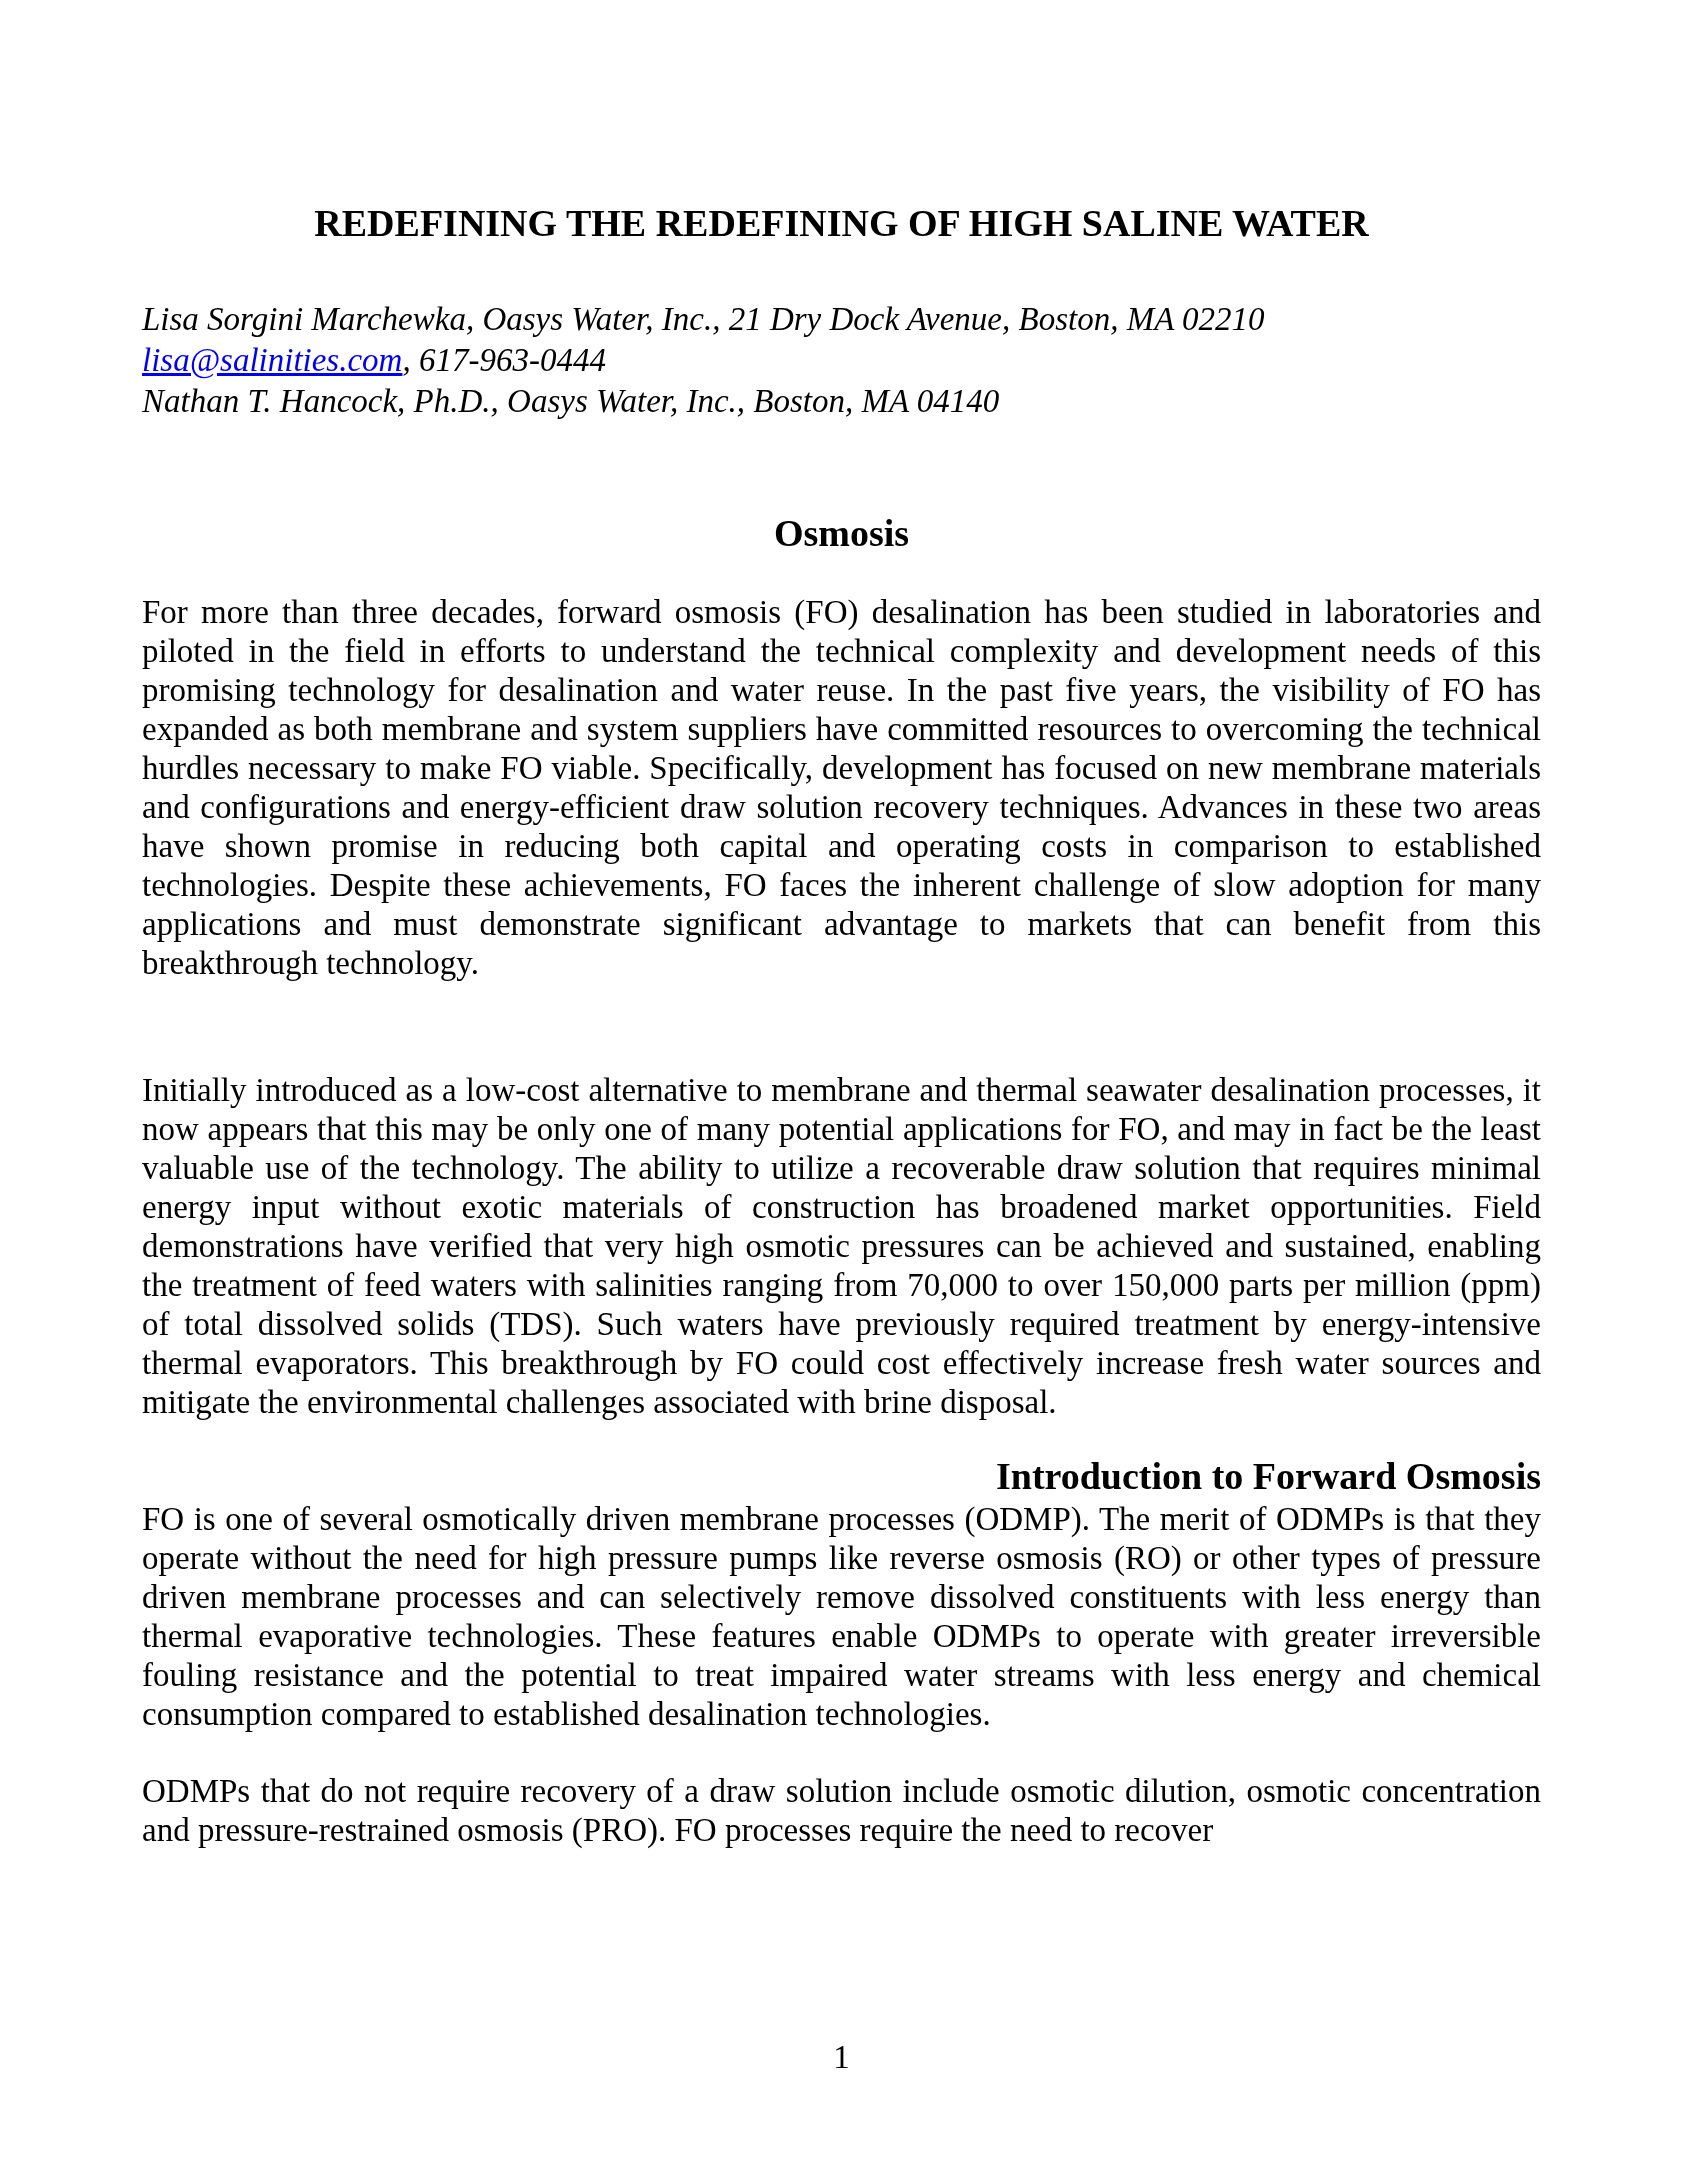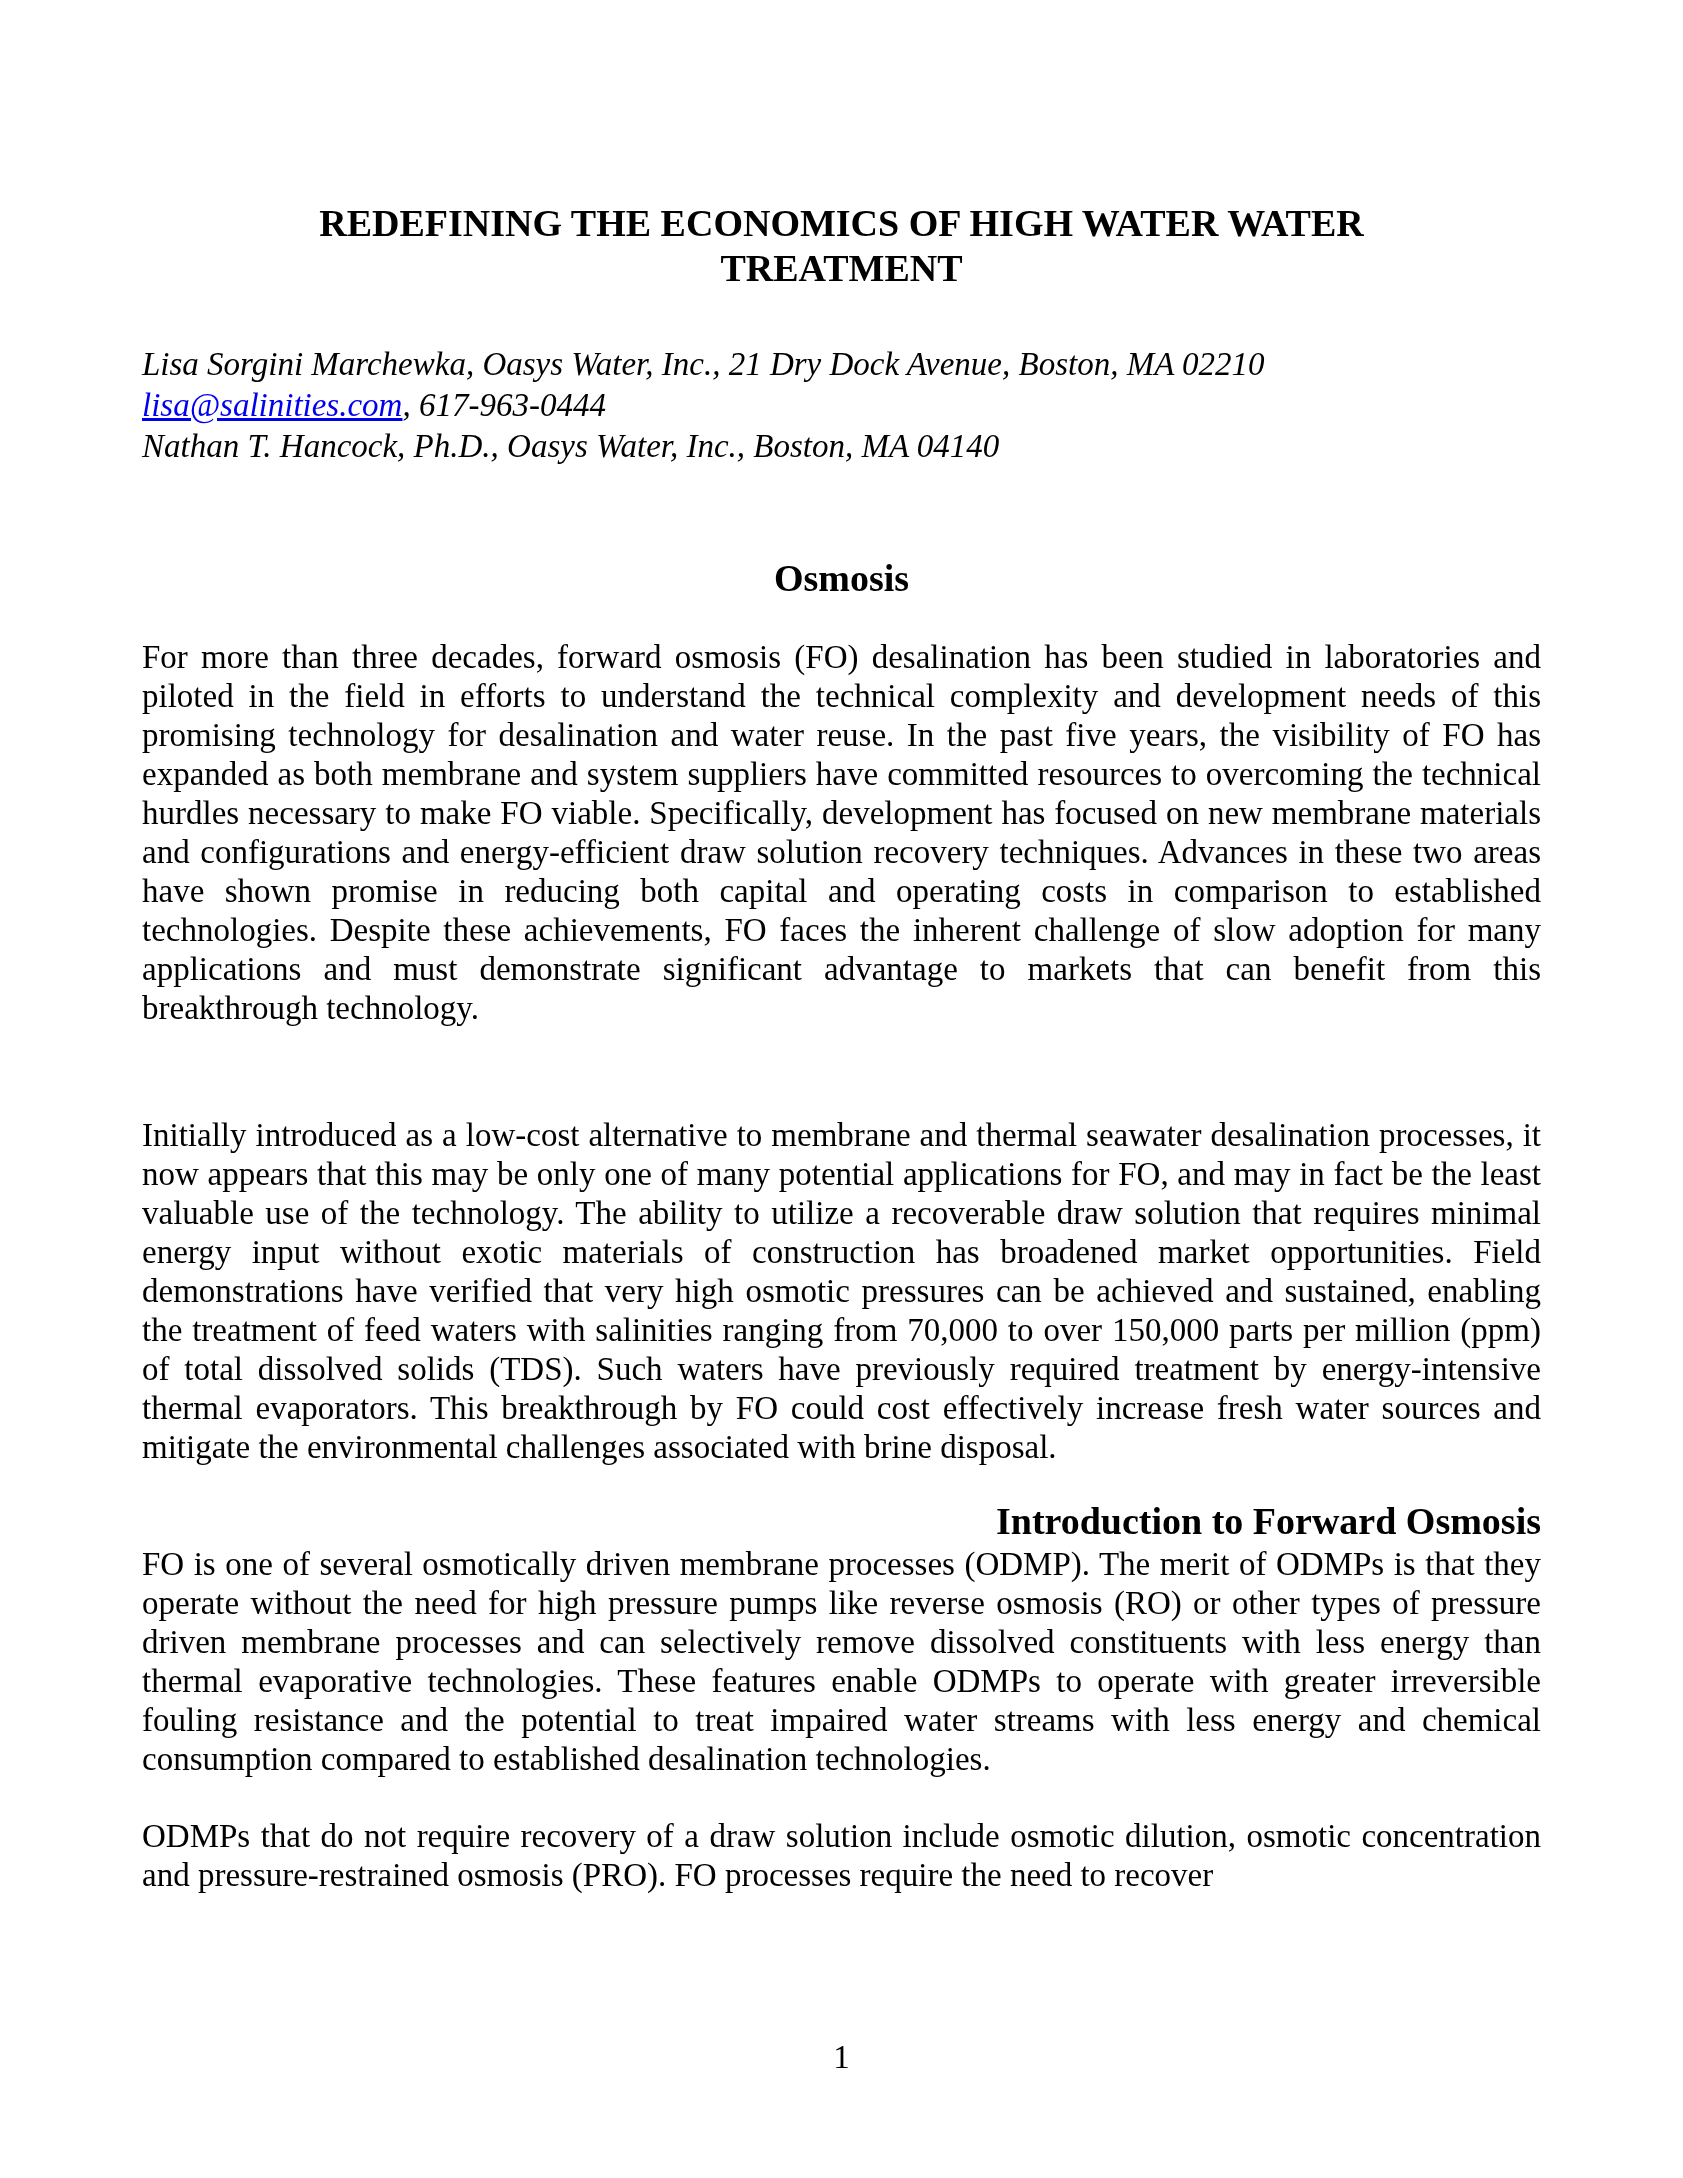--- a/index.html
+++ b/index.html
@@ -72,22 +72,21 @@
     font-size: 33px;
   }
 </style>
 </head>
 <body>
 
 <div class="page">
   <div class="content">
 
     <div class="doc-title">
-      <div>REDEFINING THE ECONOMICS OF HIGH WATER WATER</div>
-      <div>TREATMENT</div>
+      <div>REDEFINING THE REDEFINING OF HIGH SALINE WATER</div>
     </div>
 
     <div class="authors">
       <div>Lisa Sorgini Marchewka, Oasys Water, Inc., 21 Dry Dock Avenue, Boston, MA 02210</div>
       <div>
         <a href="#" class="email-link">lisa@salinities.com</a><span>, 617-963-0444</span>
       </div>
       <div>Nathan T. Hancock, Ph.D., Oasys Water, Inc., Boston, MA 04140</div>
     </div>
 

